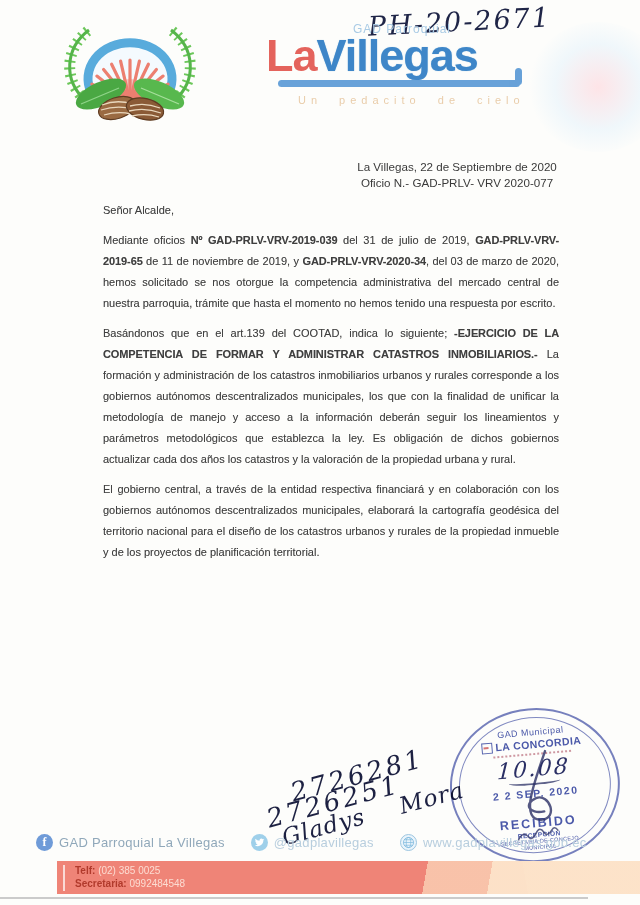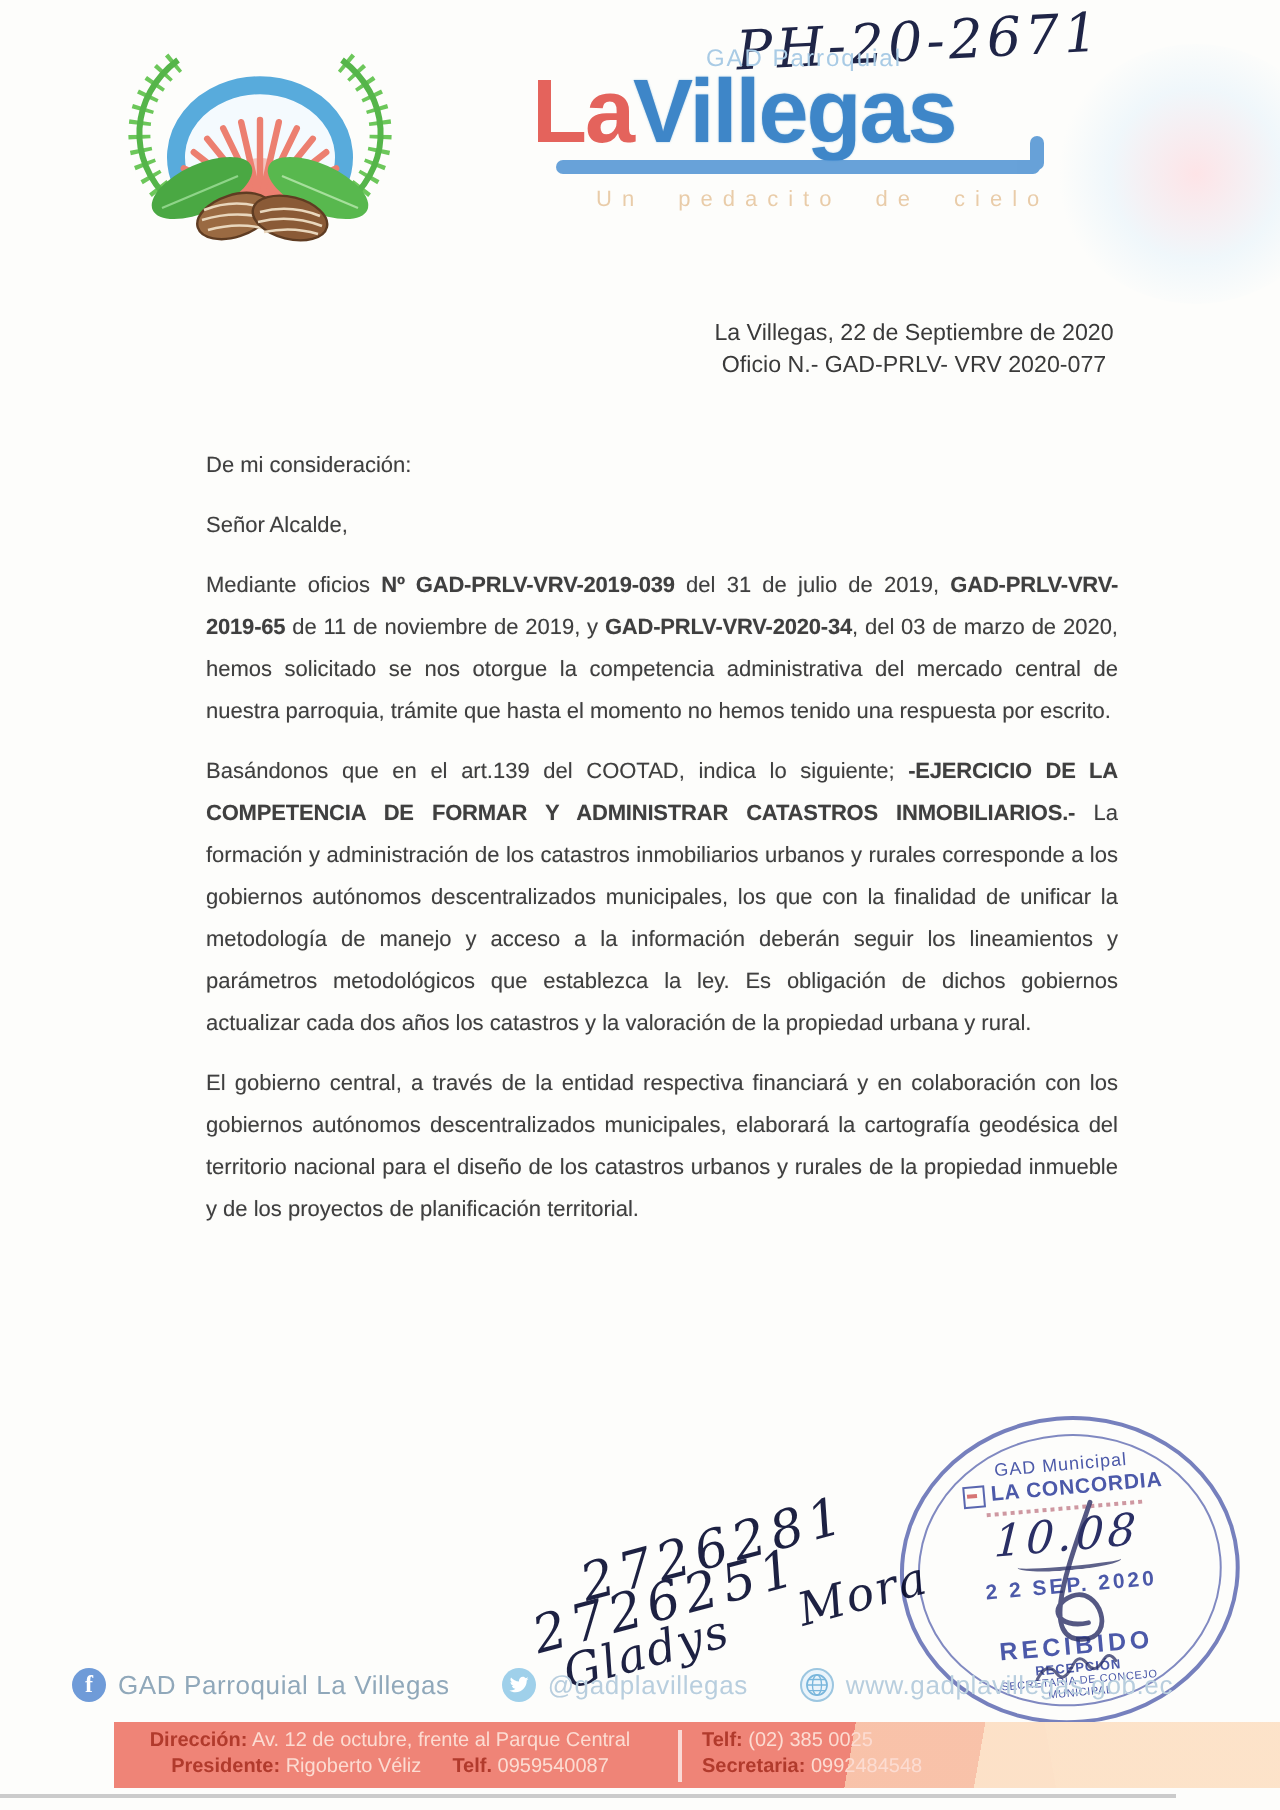--- a/index.html
+++ b/index.html
@@ -156,21 +156,20 @@
 
   <div class="watermark"></div>
 
   <div class="dateblock">
     <div>La Villegas, 22 de Septiembre de 2020</div>
     <div>Oficio N.- GAD-PRLV- VRV 2020-077</div>
   </div>
 
   <div class="letter">
 
-    <p class="greeting">De mi consideración:</p>
 
 
     <p class="salute2">Señor Alcalde,</p>
 
     <p class="para just"><span>Mediante oficios </span><b>Nº GAD-PRLV-VRV-2019-039</b><span> del 31 de julio de 2019, </span><b>GAD-PRLV-VRV-2019-65</b><span> de 11 de noviembre de 2019, y </span><b>GAD-PRLV-VRV-2020-34</b><span>, del 03 de marzo de 2020, hemos solicitado se nos otorgue la competencia administrativa del mercado central de nuestra parroquia, trámite que hasta el momento no hemos tenido una respuesta por escrito.</span></p>
 
     <p class="para just"><span>Basándonos que en el art.139 del COOTAD, indica lo siguiente; </span><b>-EJERCICIO DE LA COMPETENCIA DE FORMAR Y ADMINISTRAR CATASTROS INMOBILIARIOS.-</b><span> La formación y administración de los catastros inmobiliarios urbanos y rurales corresponde a los gobiernos autónomos descentralizados municipales, los que con la finalidad de unificar la metodología de manejo y acceso a la información deberán seguir los lineamientos y parámetros metodológicos que establezca la ley. Es obligación de dichos gobiernos actualizar cada dos años los catastros y la valoración de la propiedad urbana y rural.</span></p>
 
     <p class="para just">El gobierno central, a través de la entidad respectiva financiará y en colaboración con los gobiernos autónomos descentralizados municipales, elaborará la cartografía geodésica del territorio nacional para el diseño de los catastros urbanos y rurales de la propiedad inmueble y de los proyectos de planificación territorial.</p>
   </div>
@@ -223,33 +222,20 @@
           <circle cx="8" cy="8" r="6.2" fill="none" stroke="#79b6dc" stroke-width="1"></circle>
           <ellipse cx="8" cy="8" rx="2.8" ry="6.2" fill="none" stroke="#79b6dc" stroke-width=".8"></ellipse>
           <path d="M1.8,8 H14.2 M3,4.6 H13 M3,11.4 H13" stroke="#79b6dc" stroke-width=".8" fill="none"></path>
         </svg>
       </span>
       <span class="slabel faint">www.gadplavillegas.gob.ec</span>
     </div>
   </div>
 
   <div class="bar">
-    <div class="bar-left">
-      <div>
-        <span class="blabel">Dirección:</span>
-        <span class="bvalue">Av. 12 de octubre, frente al Parque Central</span>
-      </div>
-      <div>
-        <span class="blabel">Presidente:</span>
-        <span class="bvalue">Rigoberto Véliz</span>
-        <span class="gap8"></span>
-        <span class="blabel">Telf.</span>
-        <span class="bvalue">0959540087</span>
-      </div>
-    </div>
     <div class="bar-div"></div>
     <div class="bar-right">
       <div>
         <span class="blabel">Telf:</span>
         <span class="bvalue">(02) 385 0025</span>
       </div>
       <div>
         <span class="blabel">Secretaria:</span>
         <span class="bvalue">0992484548</span>
       </div>

